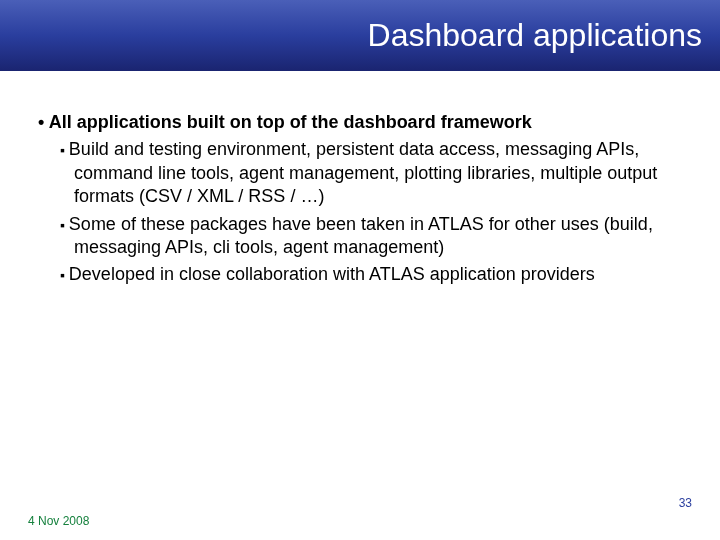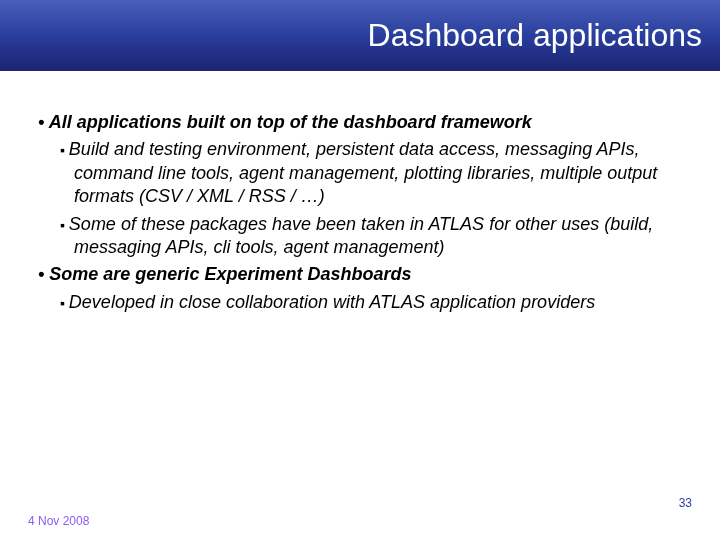--- a/index.html
+++ b/index.html
@@ -21,21 +21,20 @@
       padding-right: 18px;
     }
     .title-text {
       color: #ffffff;
       font-size: 32px;
       font-weight: 400;
     }
     .content {
       padding: 40px 38px 0 38px;
       color: #000000;
-      font-style: italic;
     }
     .bullet-top {
       font-size: 18px;
       font-weight: bold;
       margin-bottom: 4px;
       line-height: 1.3;
     }
     .bullet-top::before {
       content: "• ";
     }
@@ -56,40 +55,39 @@
       position: absolute;
       bottom: 12px;
       left: 0;
       width: 100%;
       padding: 0 28px;
       display: flex;
       justify-content: space-between;
       align-items: center;
       font-size: 12px;
     }
-    .footer-left { color: #8b5cf6; margin-top: 36px; }
+    .footer-left { color: #15803d; margin-top: 36px; }
     .footer-center {
       color: #2a3e9e;
       position: absolute;
       left: 50%;
       transform: translateX(-50%);
     }
     .footer-right { color: #2a3e9e; }
   </style>
 </head>
 <body>
 
 <div class="title-bar">
   <div class="title-text">Dashboard applications</div>
 </div>
 
 <div class="content">
   <div class="bullet-top">All applications built on top of the dashboard framework</div>
   <div class="bullet-sub">Build and testing environment, persistent data access, messaging APIs, command line tools, agent management, plotting libraries, multiple output formats (CSV / XML / RSS / …)</div>
   <div class="bullet-sub">Some of these packages have been taken in ATLAS for other uses (build, messaging APIs, cli tools, agent management)</div>
-  <div class="bullet-top">Some are generic Experiment Dashboards</div>
   <div class="bullet-sub">Developed in close collaboration with ATLAS application providers</div>
 </div>
 
 <div class="footer">
   <span class="footer-left">4 Nov 2008</span>
   <span class="footer-right">33</span>
 </div>
 
 </body></html>

